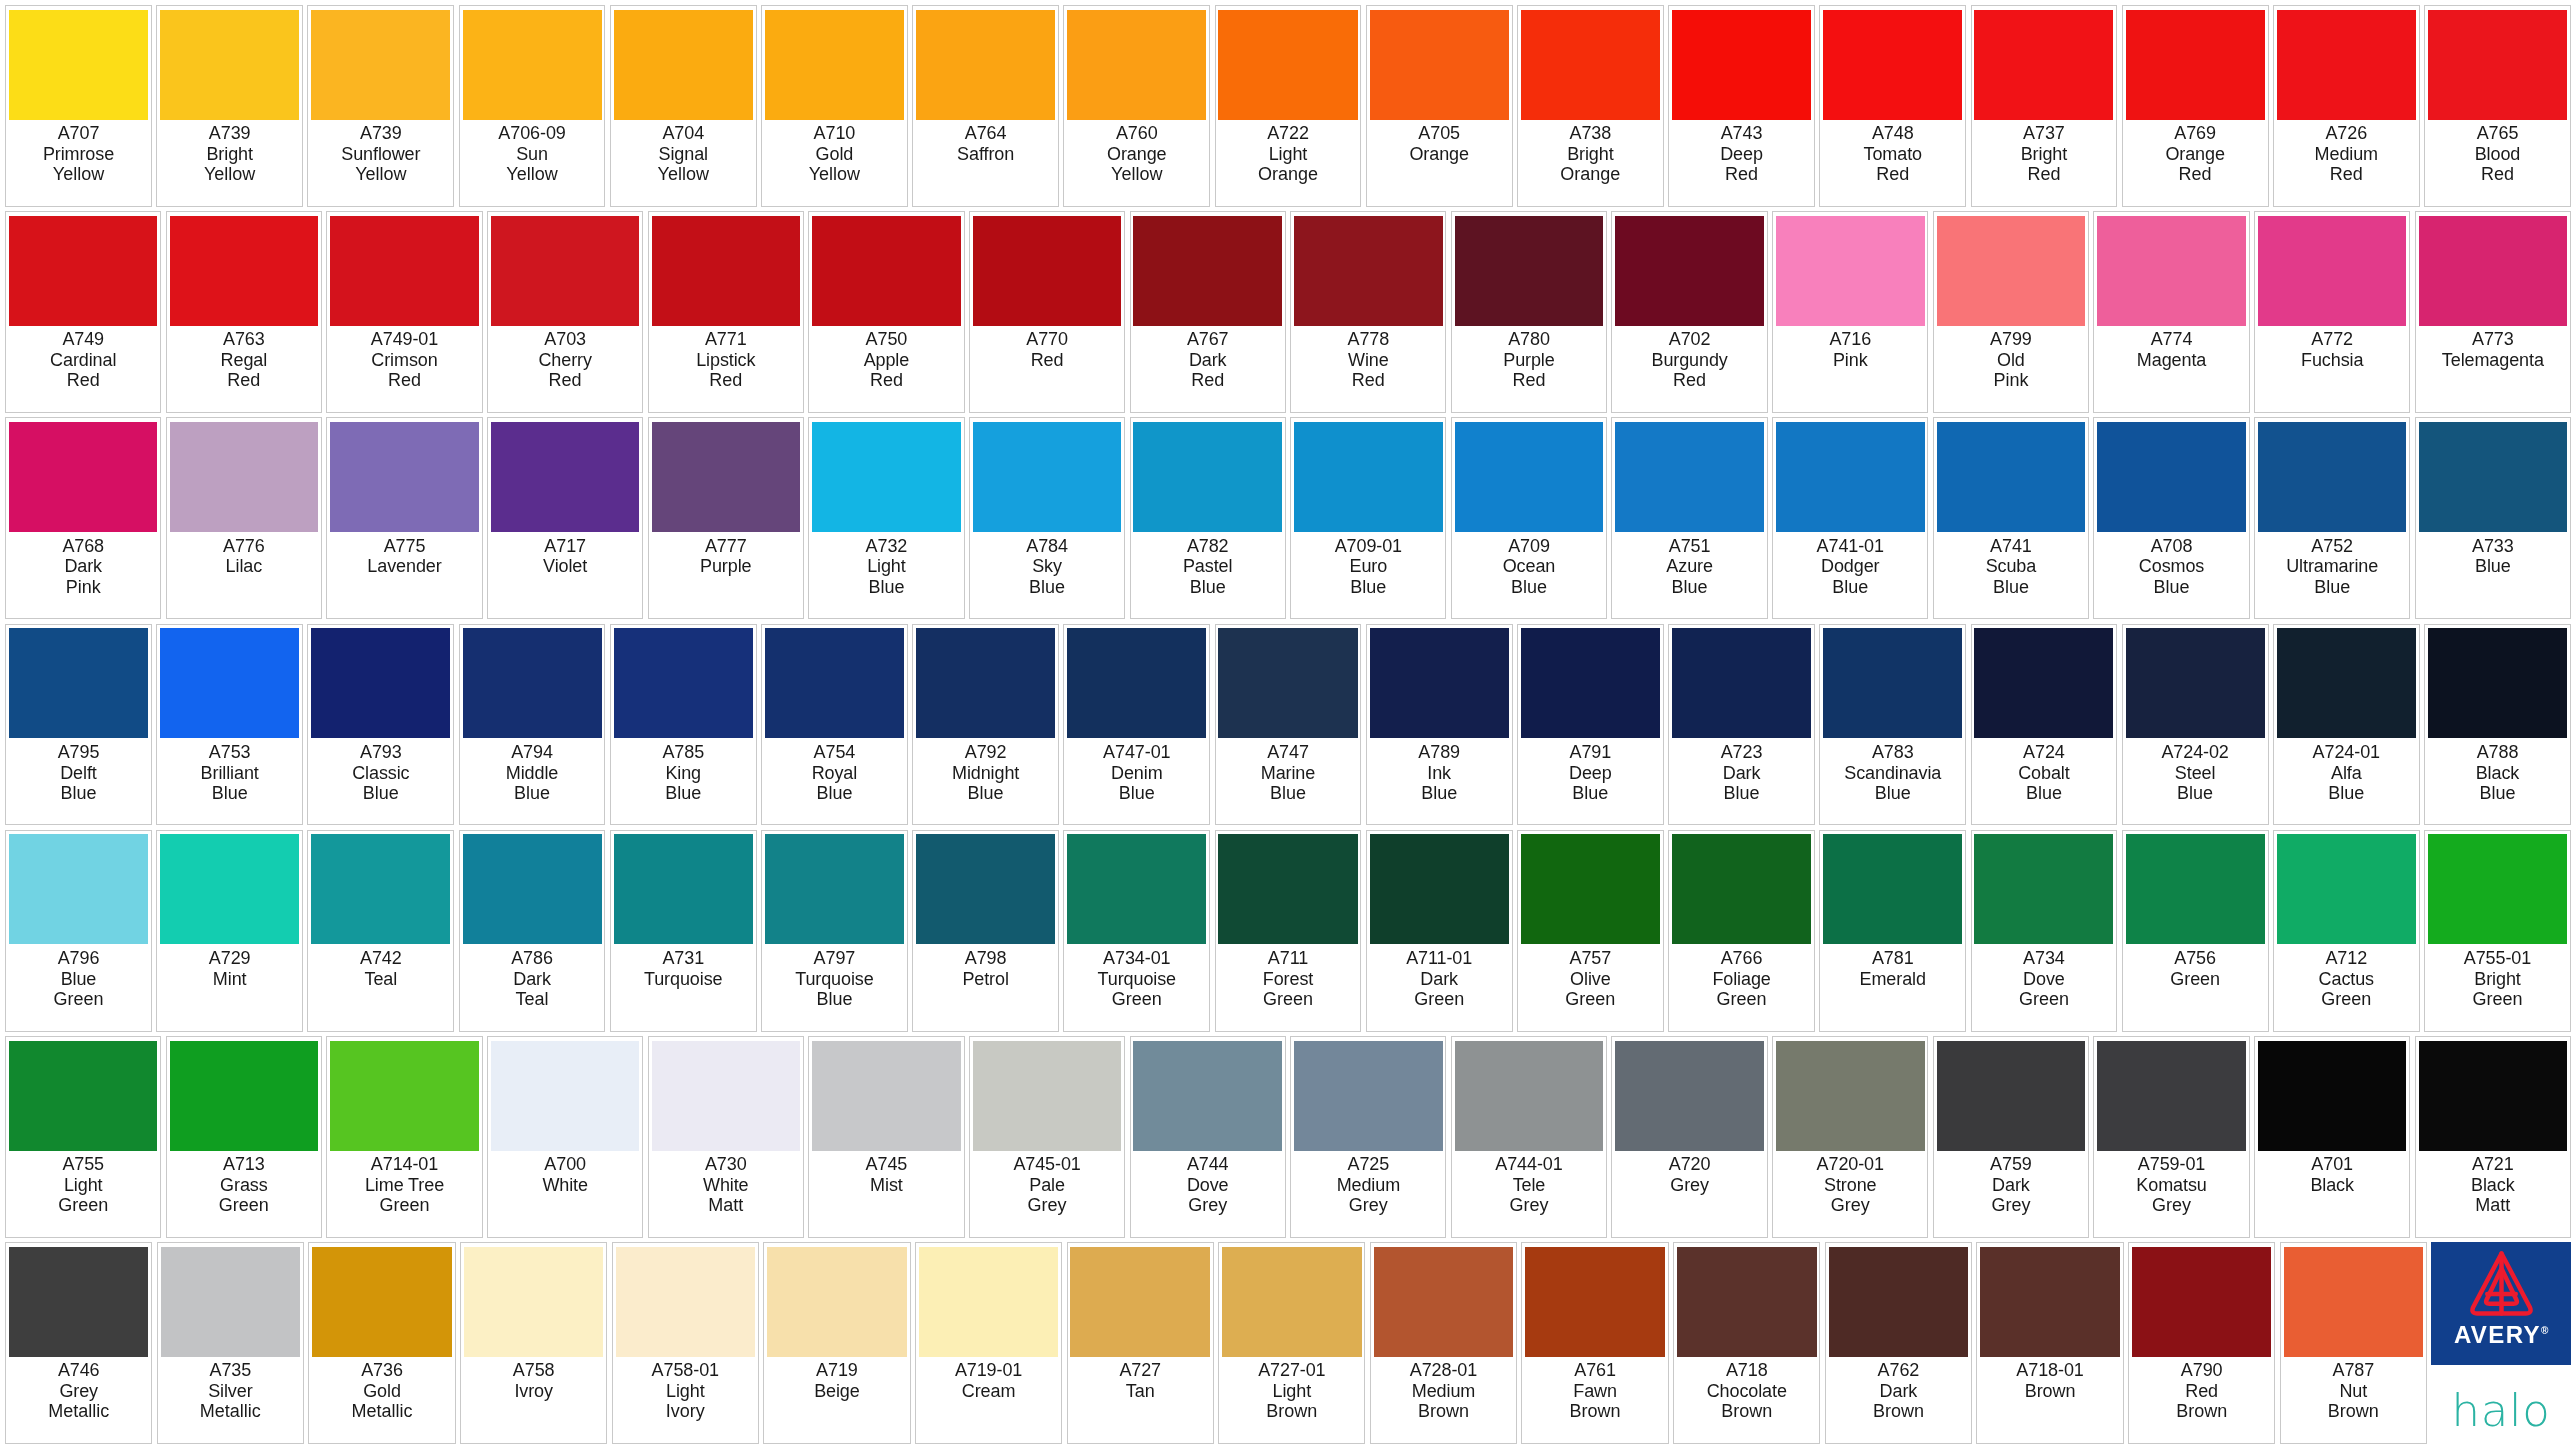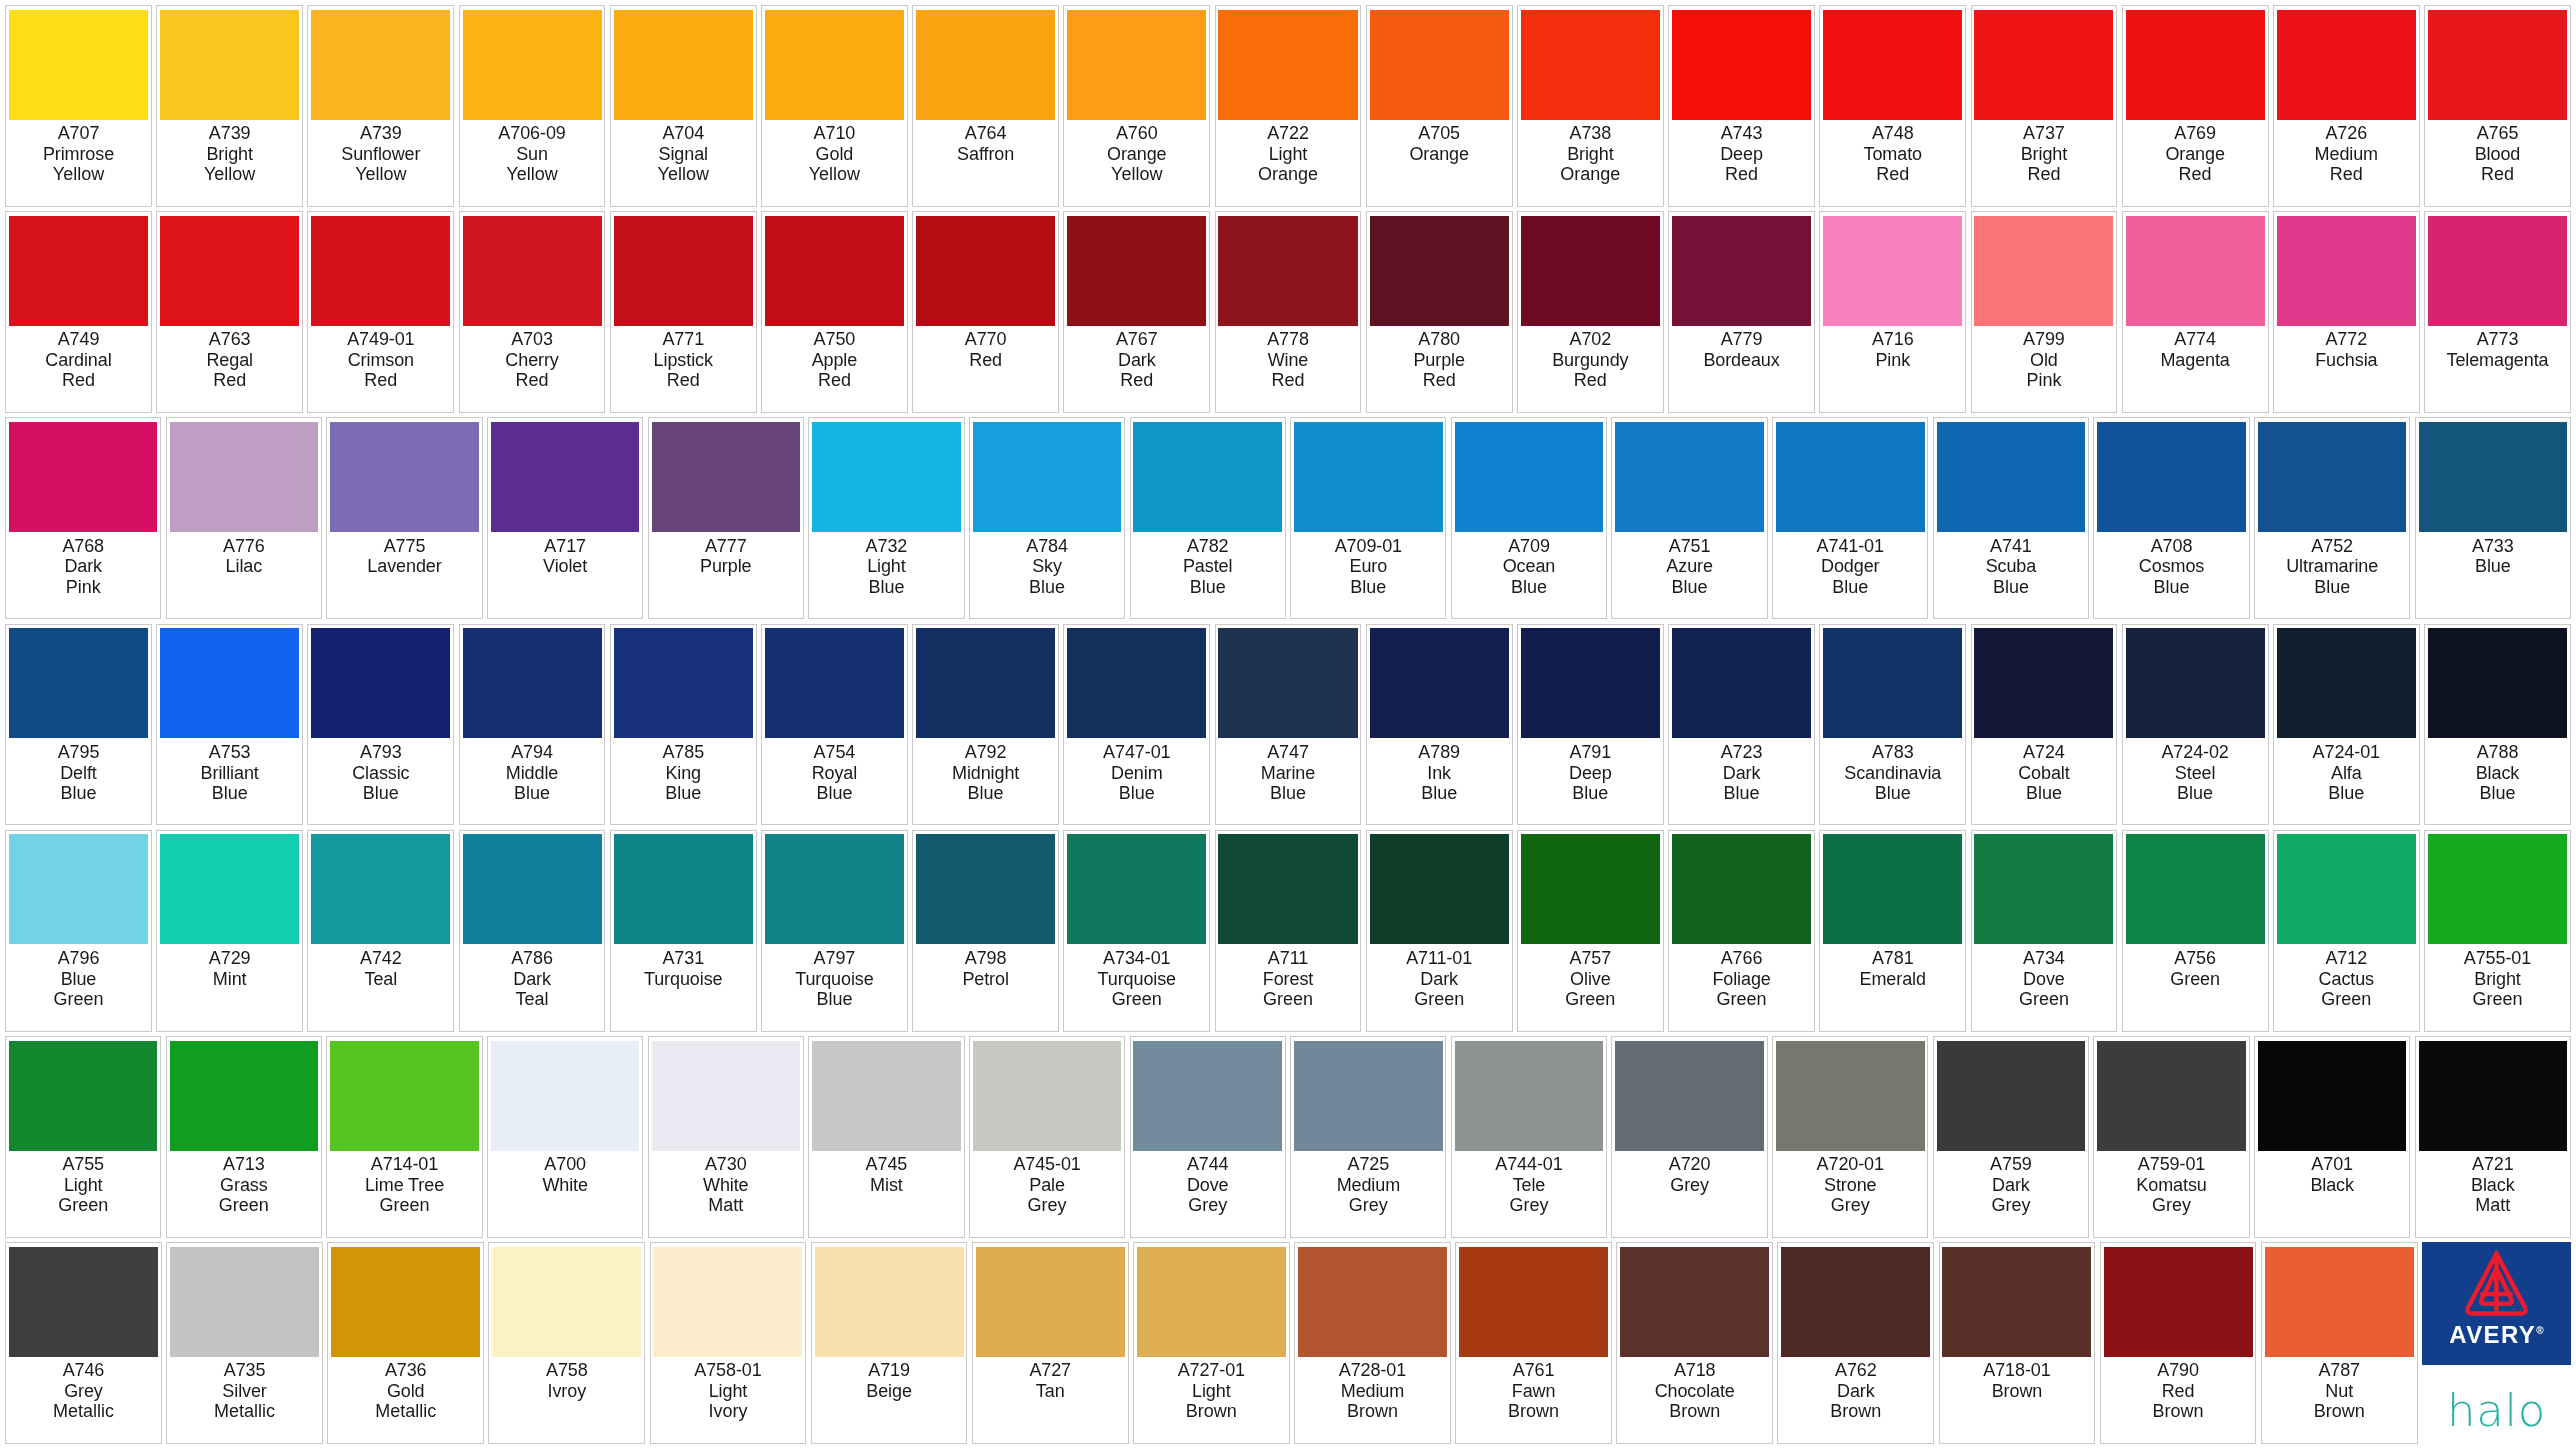--- a/index.html
+++ b/index.html
@@ -348,27 +348,20 @@
       </div>
       <div class="swatch-cell">
         <div class="swatch-chip" style="background: rgb(109, 10, 33);"></div>
         <div class="swatch-text">
           <div class="swatch-code">A702</div>
           <div class="swatch-name">Burgundy</div>
           <div class="swatch-name-2">Red</div>
         </div>
       </div>
       <div class="swatch-cell">
-        <div class="swatch-chip" style="background: rgb(116, 17, 55);"></div>
-        <div class="swatch-text">
-          <div class="swatch-code">A779</div>
-          <div class="swatch-name">Bordeaux</div>
-        </div>
-      </div>
-      <div class="swatch-cell">
         <div class="swatch-chip" style="background: rgb(248, 128, 188);"></div>
         <div class="swatch-text">
           <div class="swatch-code">A716</div>
           <div class="swatch-name">Pink</div>
         </div>
       </div>
       <div class="swatch-cell">
         <div class="swatch-chip" style="background: rgb(249, 116, 119);"></div>
         <div class="swatch-text">
           <div class="swatch-code">A799</div>
@@ -957,20 +950,27 @@
           <div class="swatch-code">A758-01</div>
           <div class="swatch-name">Light</div>
           <div class="swatch-name-2">Ivory</div>
         </div>
       </div>
       <div class="swatch-cell">
         <div class="swatch-chip" style="background: rgb(247, 224, 171);"></div>
         <div class="swatch-text">
           <div class="swatch-code">A719</div>
           <div class="swatch-name">Beige</div>
+        </div>
+      </div>
+      <div class="swatch-cell">
+        <div class="swatch-chip" style="background: rgb(252, 239, 181);"></div>
+        <div class="swatch-text">
+          <div class="swatch-code">A719-01</div>
+          <div class="swatch-name">Cream</div>
         </div>
       </div>
       <div class="swatch-cell">
         <div class="swatch-chip" style="background: rgb(221, 171, 80);"></div>
         <div class="swatch-text">
           <div class="swatch-code">A727</div>
           <div class="swatch-name">Tan</div>
         </div>
       </div>
       <div class="swatch-cell">

